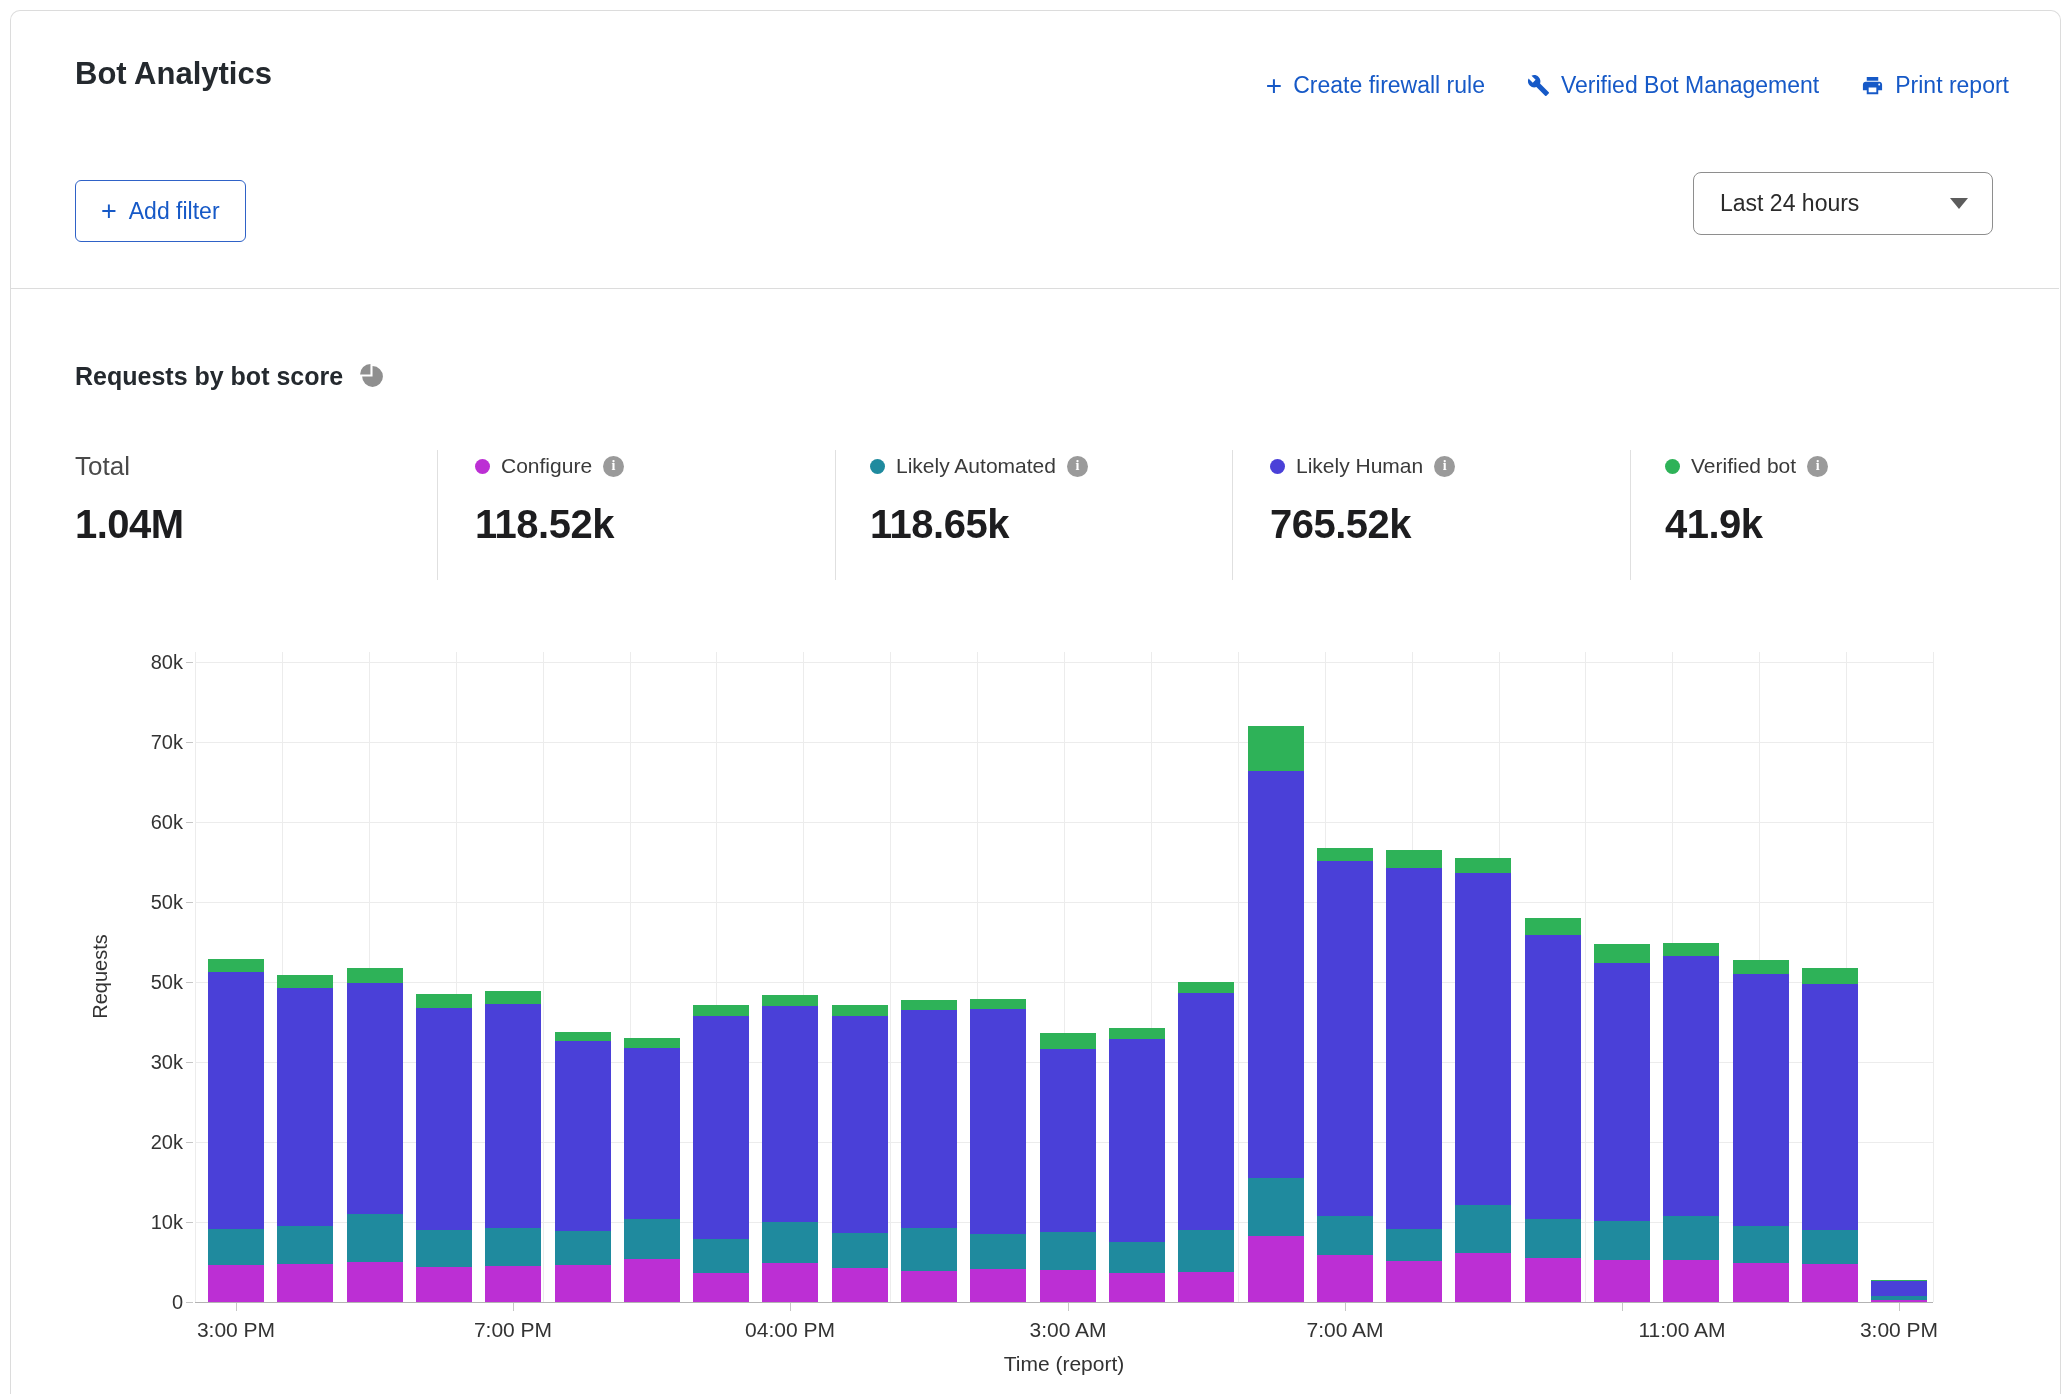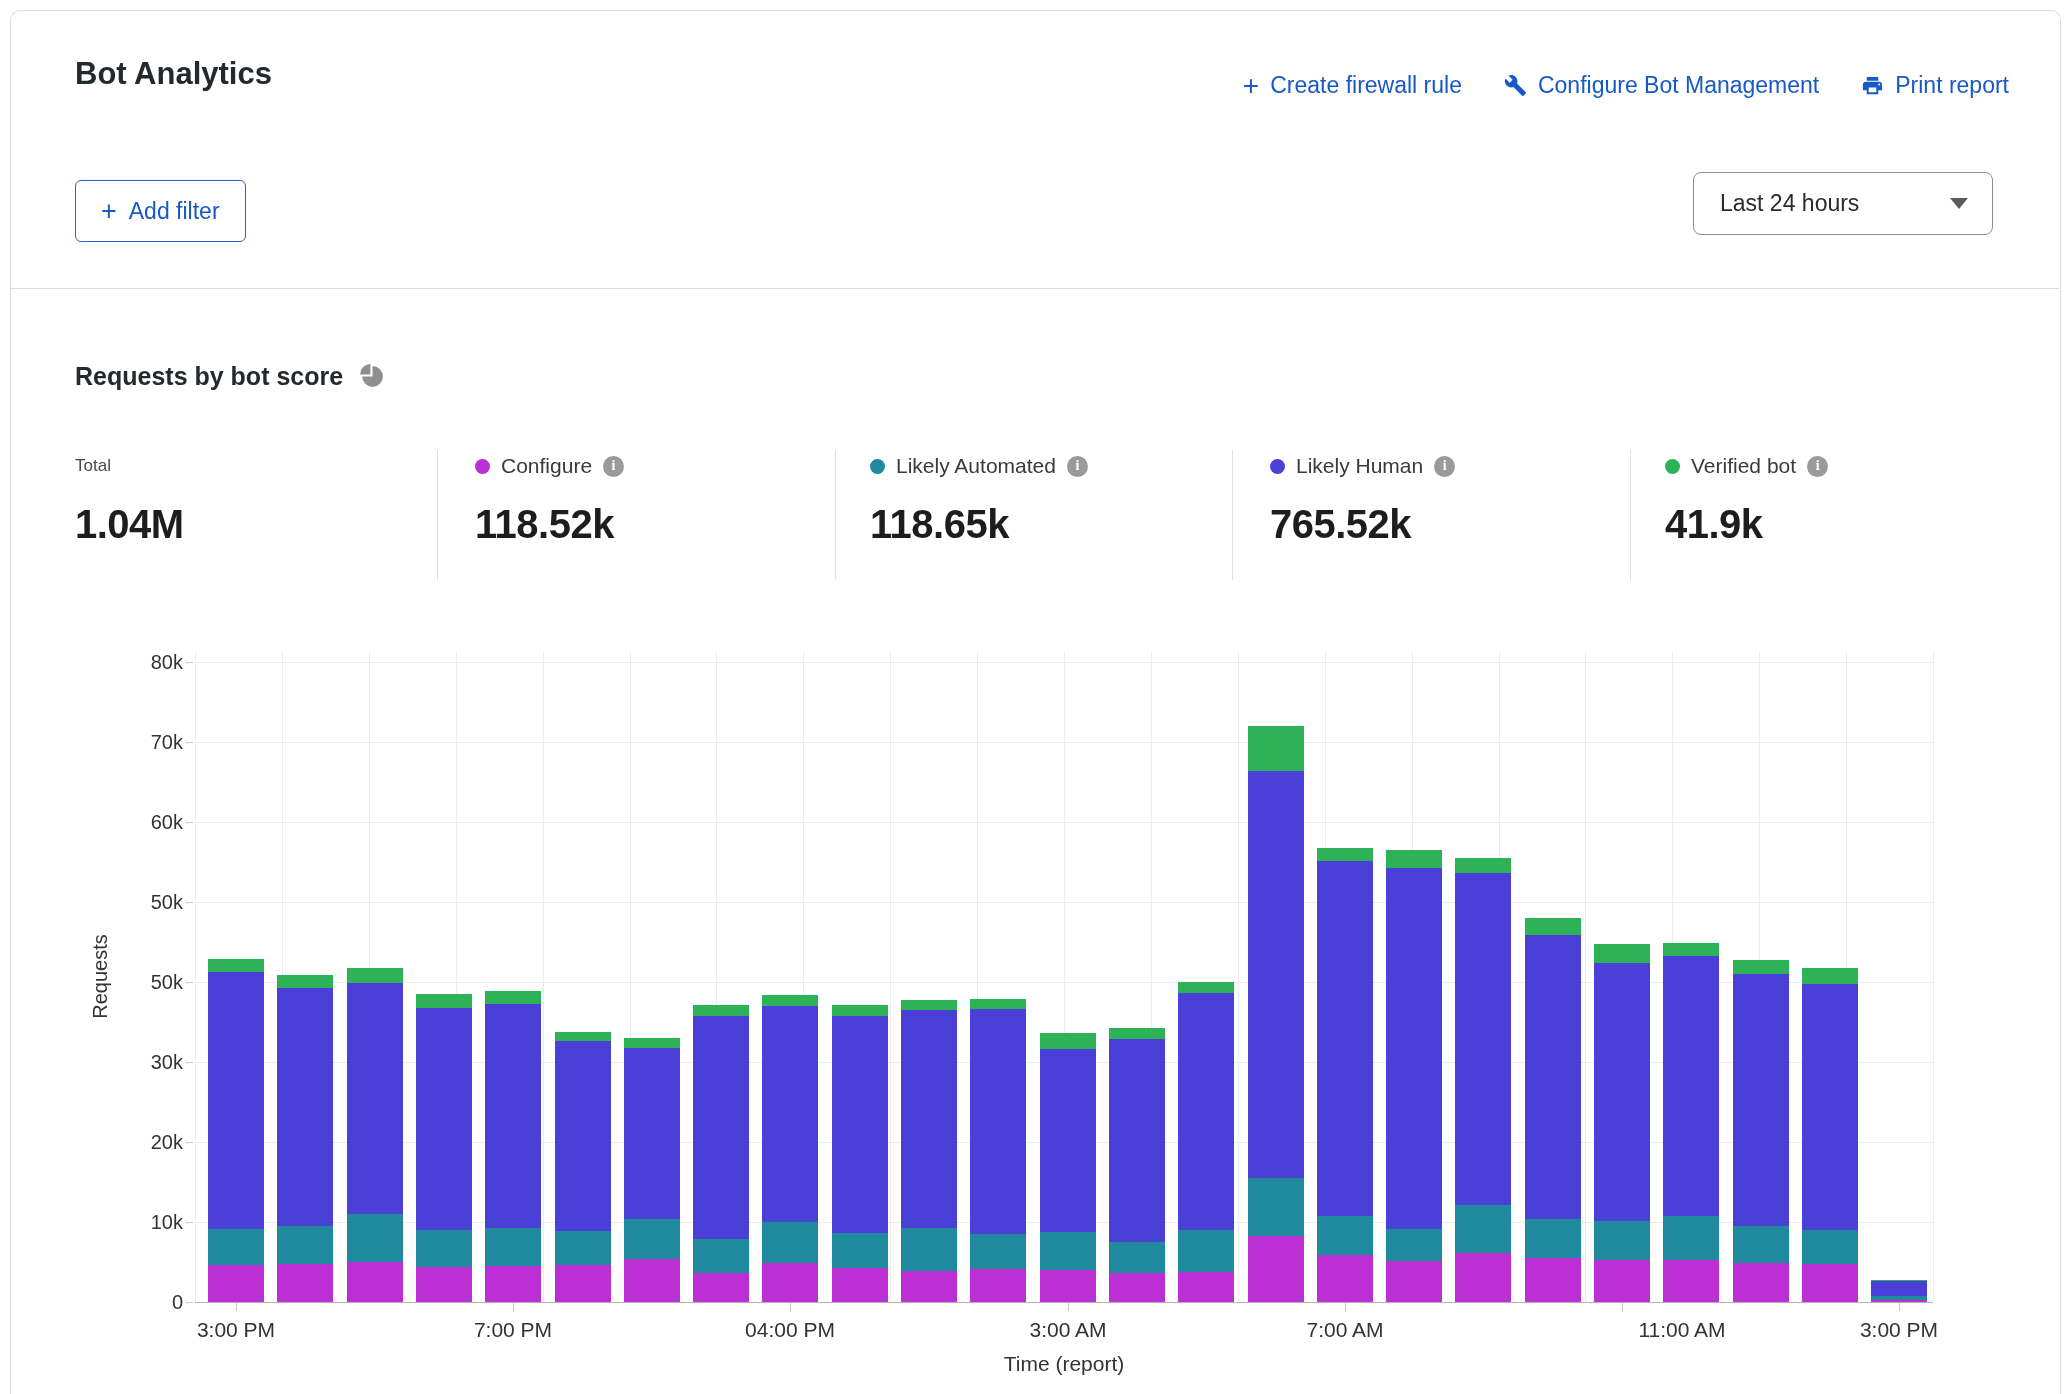--- a/index.html
+++ b/index.html
@@ -16,21 +16,21 @@
   .time-select .sel-label{font-size:23px;color:#2b2b2b;}
   .chevron-down-icon{width:0;height:0;border-left:9px solid transparent;border-right:9px solid transparent;border-top:11px solid #5c5c5c;}
   .section-divider{position:absolute;left:11px;top:288px;width:2048px;height:1px;background:#dcdcdc;}
   .section-title-row{position:absolute;left:75px;top:362px;display:flex;align-items:center;gap:15px;}
   .section-title{font-size:25px;font-weight:700;color:#24292e;}
   
   .stat-col{position:absolute;top:452px;}
   .stat-label-row{display:flex;align-items:center;gap:11px;height:28px;}
   .stat-dot{width:15px;height:15px;border-radius:50%;flex:none;}
   .stat-label{font-size:21px;color:#3a3a3a;white-space:nowrap;}
-  .total-label{font-size:17px;color:#4a4a4a;}
+  .total-label{font-size:26px;color:#4a4a4a;}
   .info-icon{width:21px;height:21px;border-radius:50%;background:#9a9a9a;color:#fff;font-size:14px;font-weight:700;display:flex;align-items:center;justify-content:center;flex:none;cursor:pointer;font-family:"Liberation Serif",serif;}
   .stat-value{margin-top:22px;font-size:40px;font-weight:700;color:#1d1d1f;letter-spacing:-0.5px;}
   .stat-divider{position:absolute;top:450px;width:1px;height:130px;background:#e0e0e0;}
   
   #chart{position:absolute;left:0;top:0;width:2070px;height:1394px;pointer-events:none;}
   .gridline-h{position:absolute;height:1px;background:#ececec;}
   .gridline-v{position:absolute;width:1px;background:#ececec;}
   .axis-line{position:absolute;height:1px;background:#b3b3b3;}
   .ytick-label{position:absolute;width:60px;text-align:right;font-size:20px;color:#333;transform:translateY(-50%);}
   .ytick-mark{position:absolute;width:7px;height:1px;background:#c6c6c6;}
@@ -53,21 +53,21 @@
         <span class="plus-glyph">+</span>
       </span>
       <span>Create firewall rule</span>
     </div>
     <div class="action-link">
       <span style="display: flex;">
         <svg width="23" height="23" viewBox="0 0 24 24">
           <path fill="#1659c7" d="M22.7 19l-9.1-9.1c.9-2.3.4-5-1.5-6.9-2-2-5-2.4-7.4-1.3L9 6 6 9 1.6 4.7C.4 7.1.9 10.1 2.9 12.1c1.9 1.9 4.6 2.4 6.9 1.5l9.1 9.1c.4.4 1 .4 1.4 0l2.3-2.3c.5-.4.5-1.1.1-1.4z"></path>
         </svg>
       </span>
-      <span>Configure Bot Management</span>
+      <span>Verified Bot Management</span>
     </div>
     <div class="action-link">
       <span style="display: flex;">
         <svg width="23" height="23" viewBox="0 0 24 24">
           <path fill="#1659c7" d="M19 8H5c-1.66 0-3 1.34-3 3v6h4v4h12v-4h4v-6c0-1.66-1.34-3-3-3zm-3 11H8v-5h8v5zm3-7c-.55 0-1-.45-1-1s.45-1 1-1 1 .45 1 1-.45 1-1 1zm-1-9H6v4h12V3z"></path>
         </svg>
       </span>
       <span>Print report</span>
     </div>
   </div>

